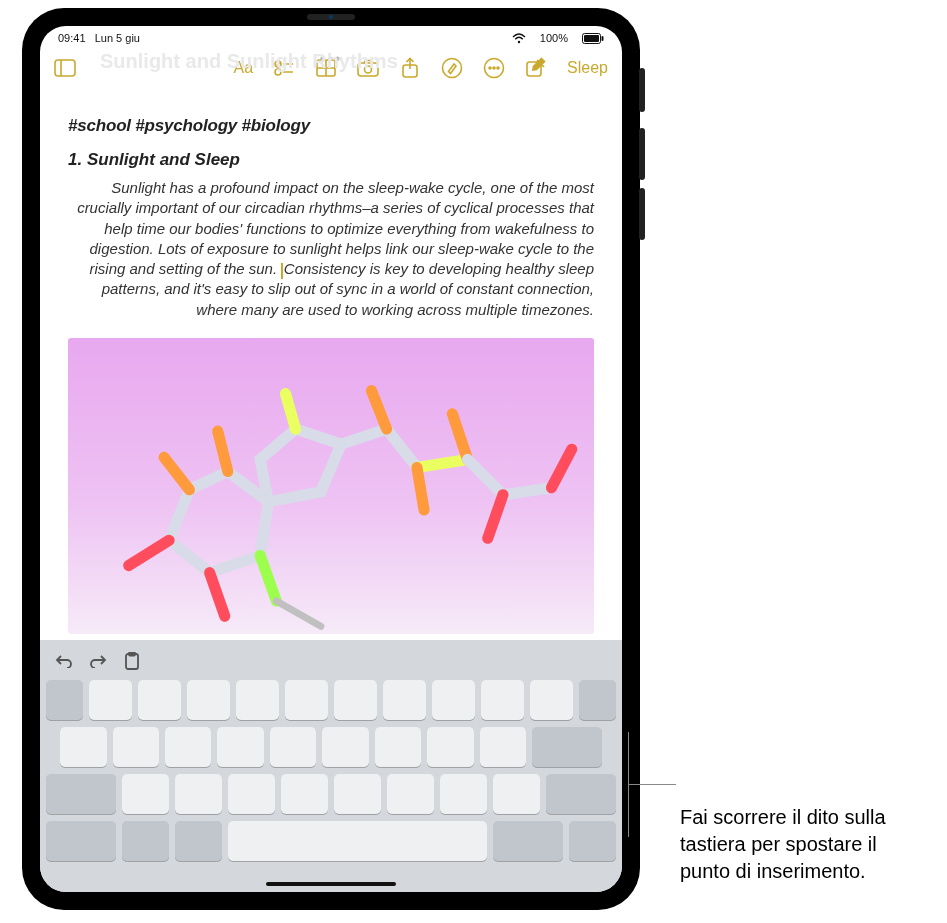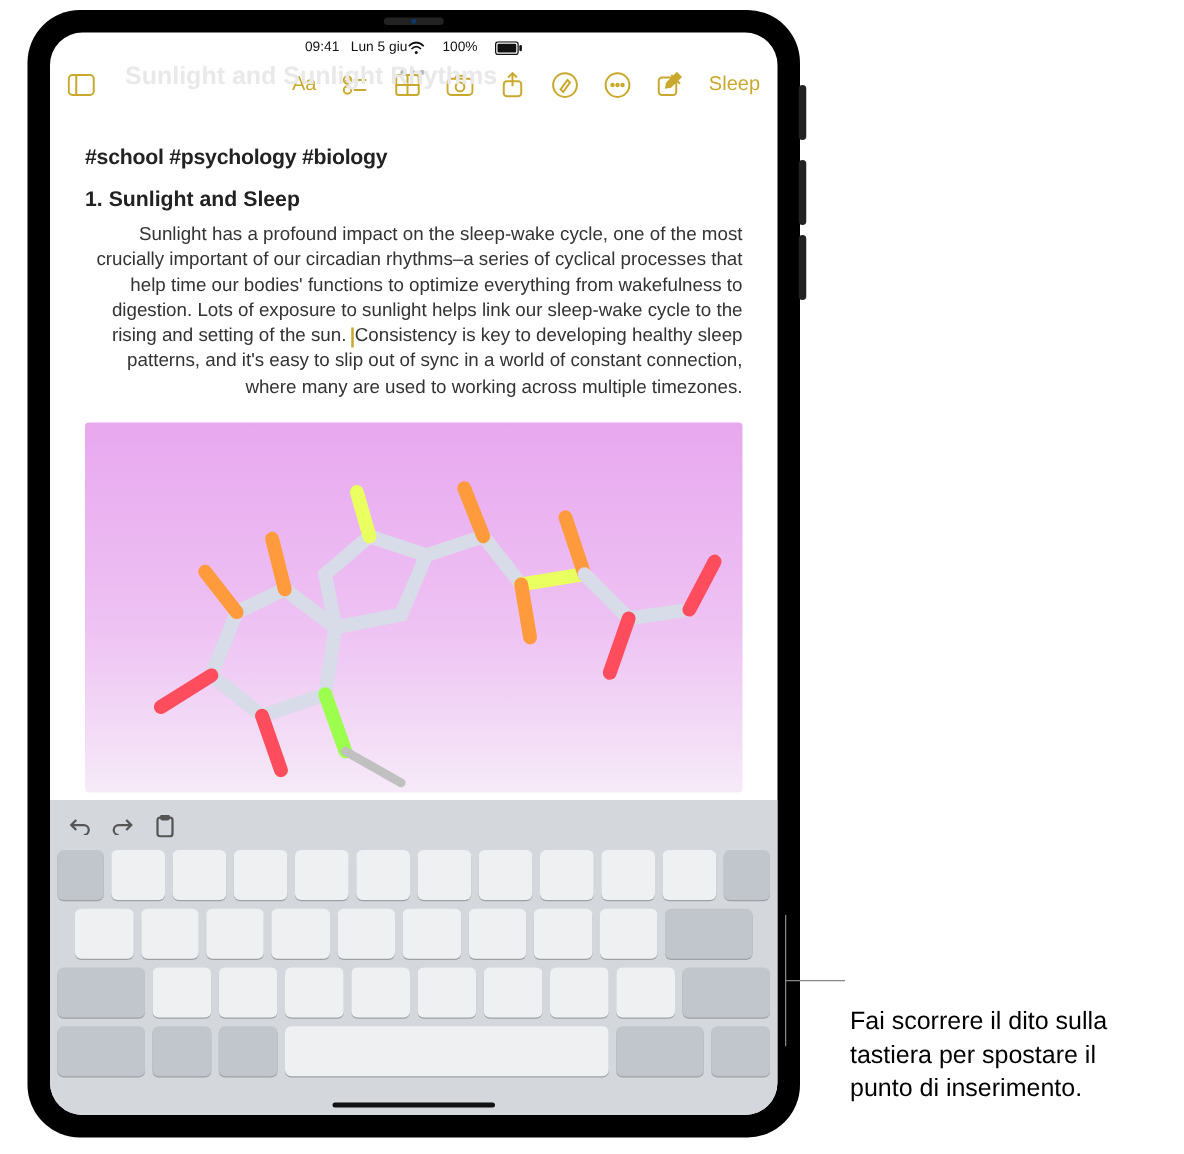--- a/index.html
+++ b/index.html
@@ -5,32 +5,32 @@
   * { box-sizing: border-box; margin: 0; padding: 0; }
   body { font-family: -apple-system, BlinkMacSystemFont, "Helvetica Neue", sans-serif; background: #fff; width: 947px; height: 923px; position: relative; }
   .ipad-frame { position: absolute; left: 22px; top: 8px; width: 618px; height: 902px; background: #000; border-radius: 42px; padding: 18px; }
   .ipad-camera { position:absolute; left:50%; top:6px; width:48px; height:6px; border-radius:3px; background:#222; transform:translateX(-50%);}
   .ipad-camera::after{content:"";position:absolute;left:50%;top:1px;width:4px;height:4px;border-radius:50%;background:#0a3a6a;transform:translateX(-50%);}
   .hw-btn{position:absolute;background:#222;border-radius:3px;}
   .hw-power{right:-5px;top:60px;width:6px;height:44px;}
   .hw-vol1{right:-5px;top:120px;width:6px;height:52px;}
   .hw-vol2{right:-5px;top:180px;width:6px;height:52px;}
   .screen { width: 100%; height: 100%; background: #fff; border-radius: 26px; overflow: hidden; position: relative; display:flex; flex-direction:column;}
-  .status-bar { height: 20px; display:flex; justify-content:center; align-items:center; padding: 4px 18px 0; font-size: 11px; color:#111;}
+  .status-bar { height: 20px; display:flex; justify-content:space-between; align-items:center; padding: 4px 18px 0; font-size: 11px; color:#111;}
   .status-left{font-weight:500;}
   .status-right{display:flex;align-items:center;gap:14px;}
   .wifi-icon svg, .battery-icon svg{display:block;}
   .toolbar { height: 44px; display:flex; align-items:center; justify-content:space-between; padding: 0 14px;}
   .toolbar-left,.toolbar-right{display:flex;align-items:center;gap:20px;}
   .tb-icon{width:22px;height:22px;display:flex;align-items:center;justify-content:center;color:#c9a92d;cursor:pointer;}
   .tb-icon svg{stroke:#c9a92d;fill:none;stroke-width:1.6;}
   .tb-text{color:#c9a92d;font-size:16px;font-weight:500;cursor:pointer;text-align:right;}
   .title-ghost{position:absolute;left:60px;top:24px;font-size:20px;font-weight:600;color:#e9e9e9;pointer-events:none;}
   .more-dots{position:absolute;left:50%;top:24px;transform:translateX(-50%);color:#bbb;font-size:16px;letter-spacing:2px;}
-  .content { flex:1; overflow:hidden; padding: 8px 28px 0; color:#222;}
+  .content { flex:1; overflow:hidden; padding: 8px 28px 0; color:#222;font-style:italic;}
   .hashtags{font-size:17px;font-weight:700;margin-top:18px;margin-bottom:14px;letter-spacing:-0.2px;}
   .section-title{font-size:17px;font-weight:700;margin-bottom:8px;}
   .body-text{font-size:15px;line-height:1.35;color:#333;text-align:right;}
   .caret{display:inline-block;width:1.5px;height:16px;background:#c9a92d;vertical-align:middle;margin:0 1px -2px 0;}
   .image-block{margin-top:18px;width:100%;height:296px;border-radius:3px;overflow:hidden;background:linear-gradient(180deg,#e8a8ef 0%,#eec2f3 55%,#f6eaf8 100%);position:relative;}
   .molecule{position:absolute;inset:0;}
   .keyboard-area{height:252px;background:#d4d7db;display:flex;flex-direction:column;padding-top:6px;}
   .kb-shortcut-row{height:30px;display:flex;align-items:center;padding:0 14px;gap:14px;}
   .kb-short-icon{width:20px;height:20px;color:#555;display:flex;align-items:center;justify-content:center;cursor:pointer;}
   .kb-short-icon svg{stroke:#555;fill:none;stroke-width:1.8;}

